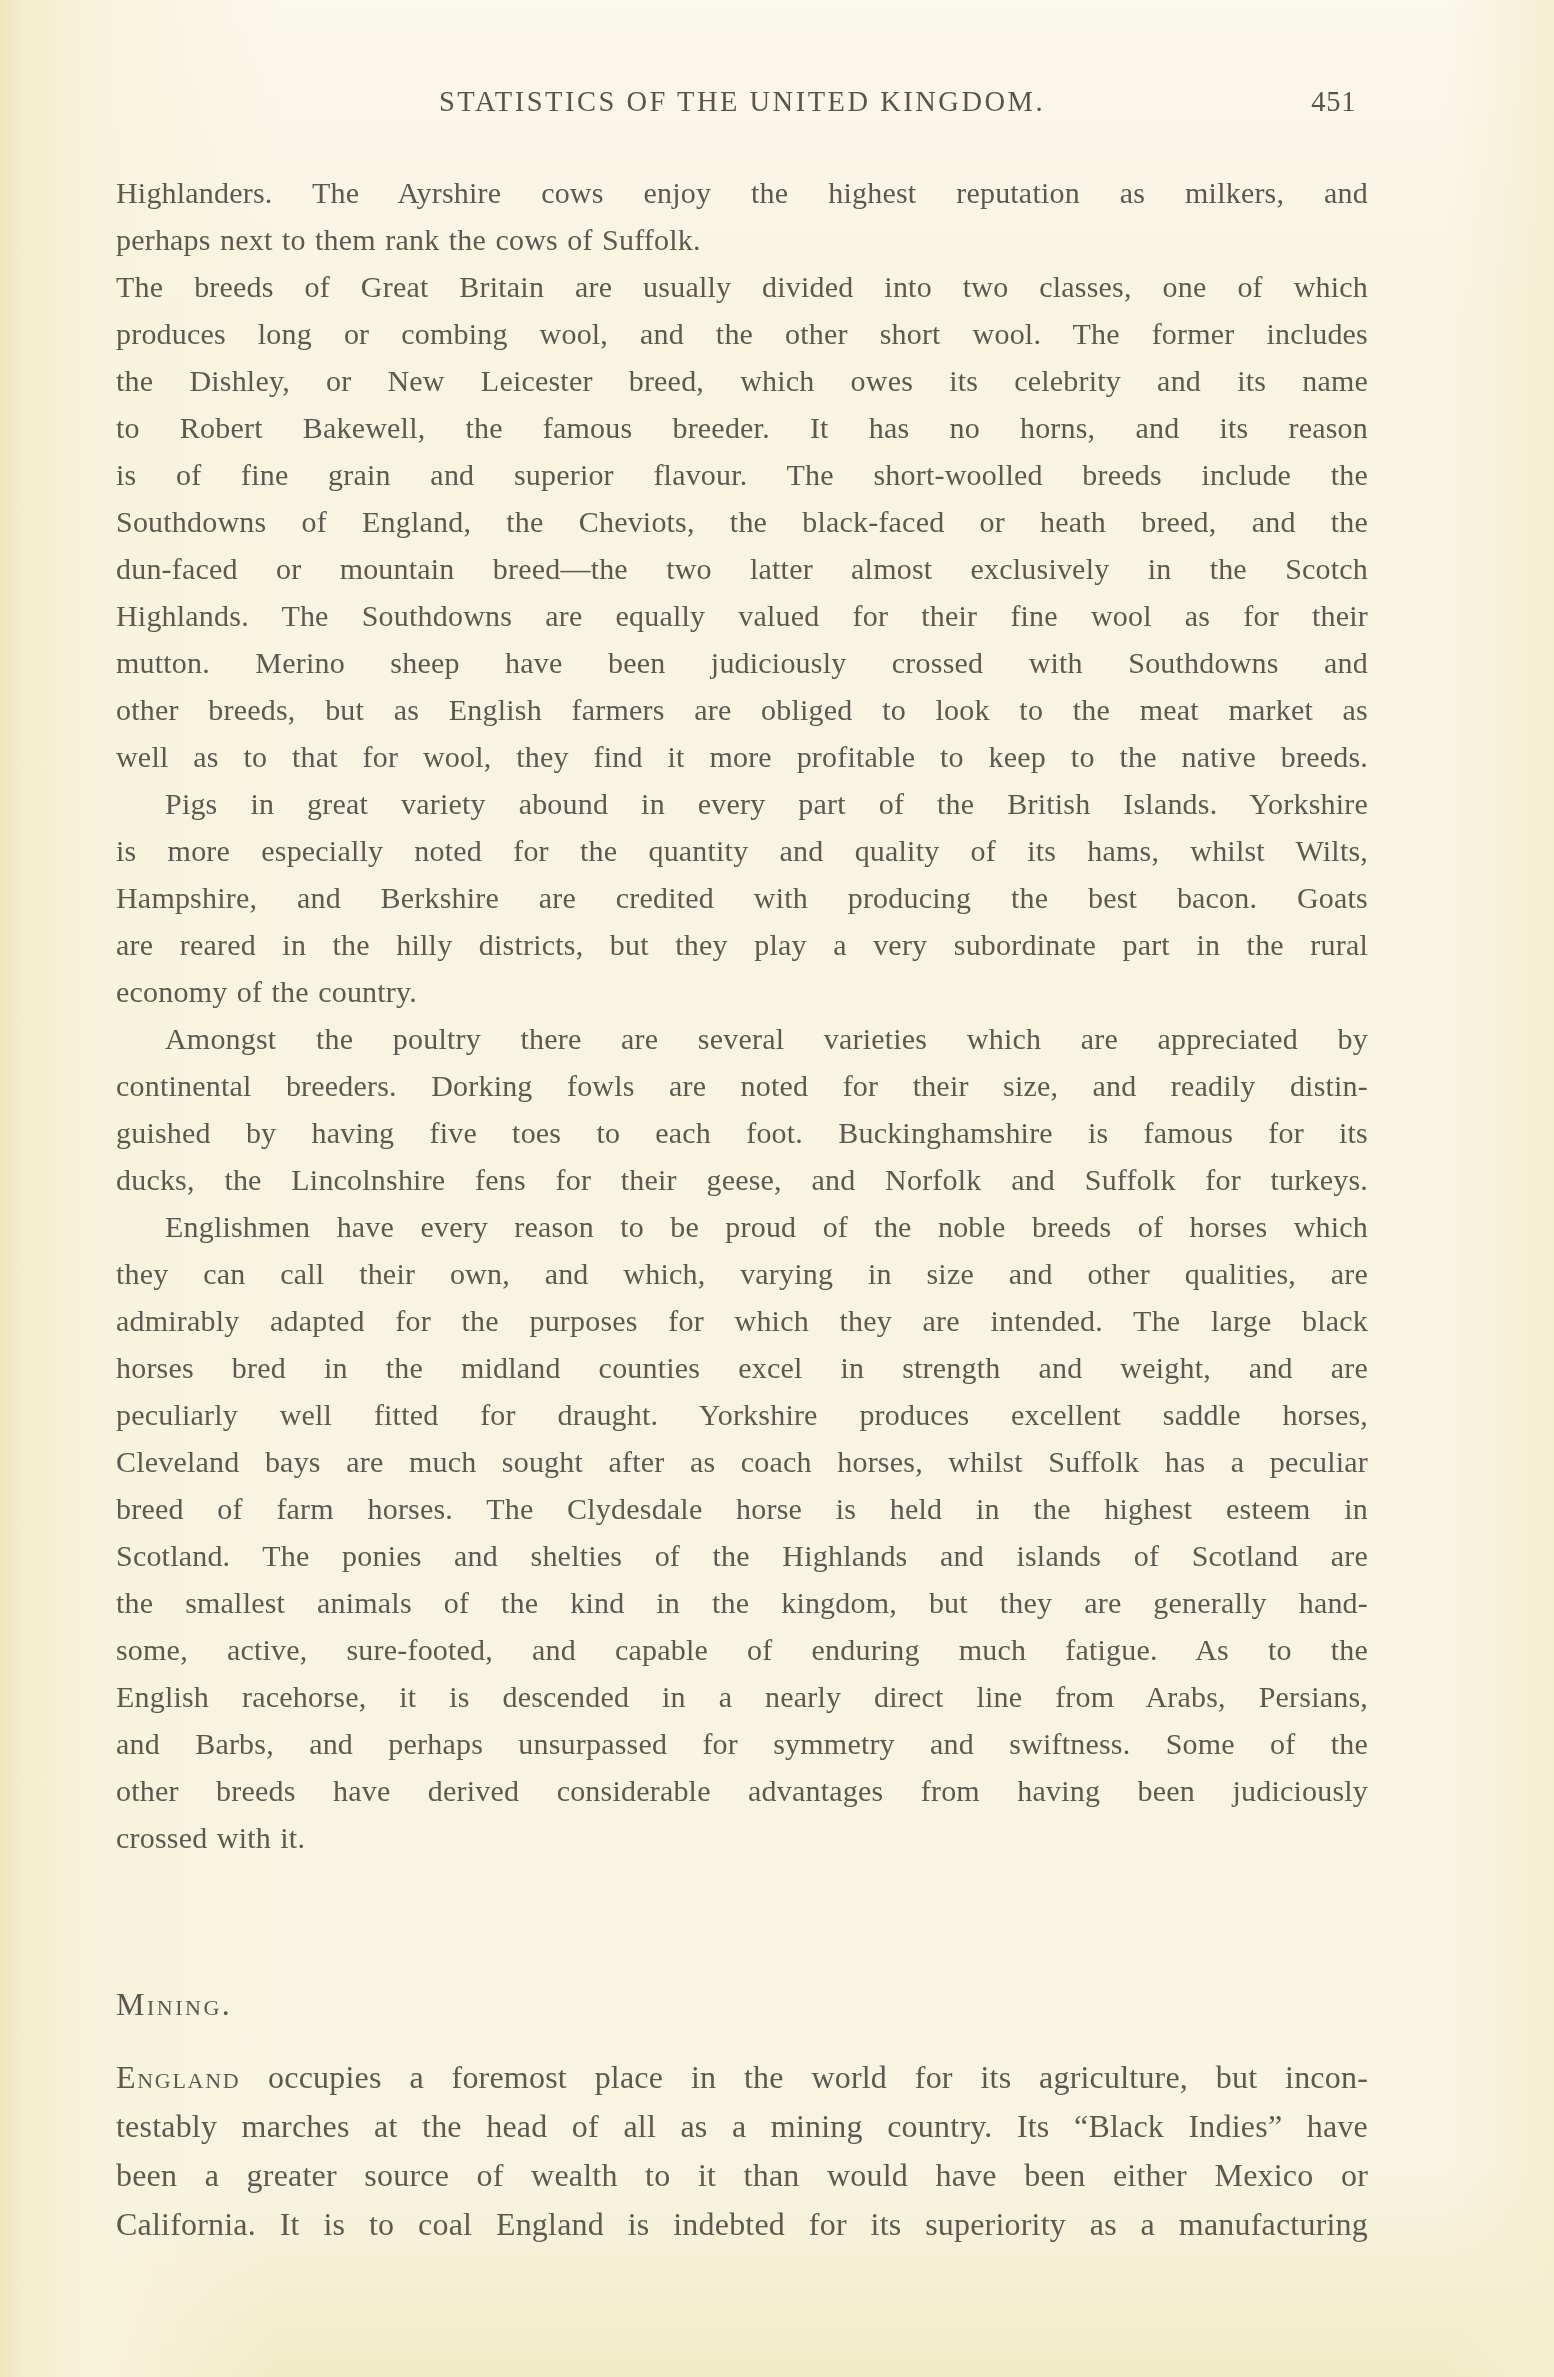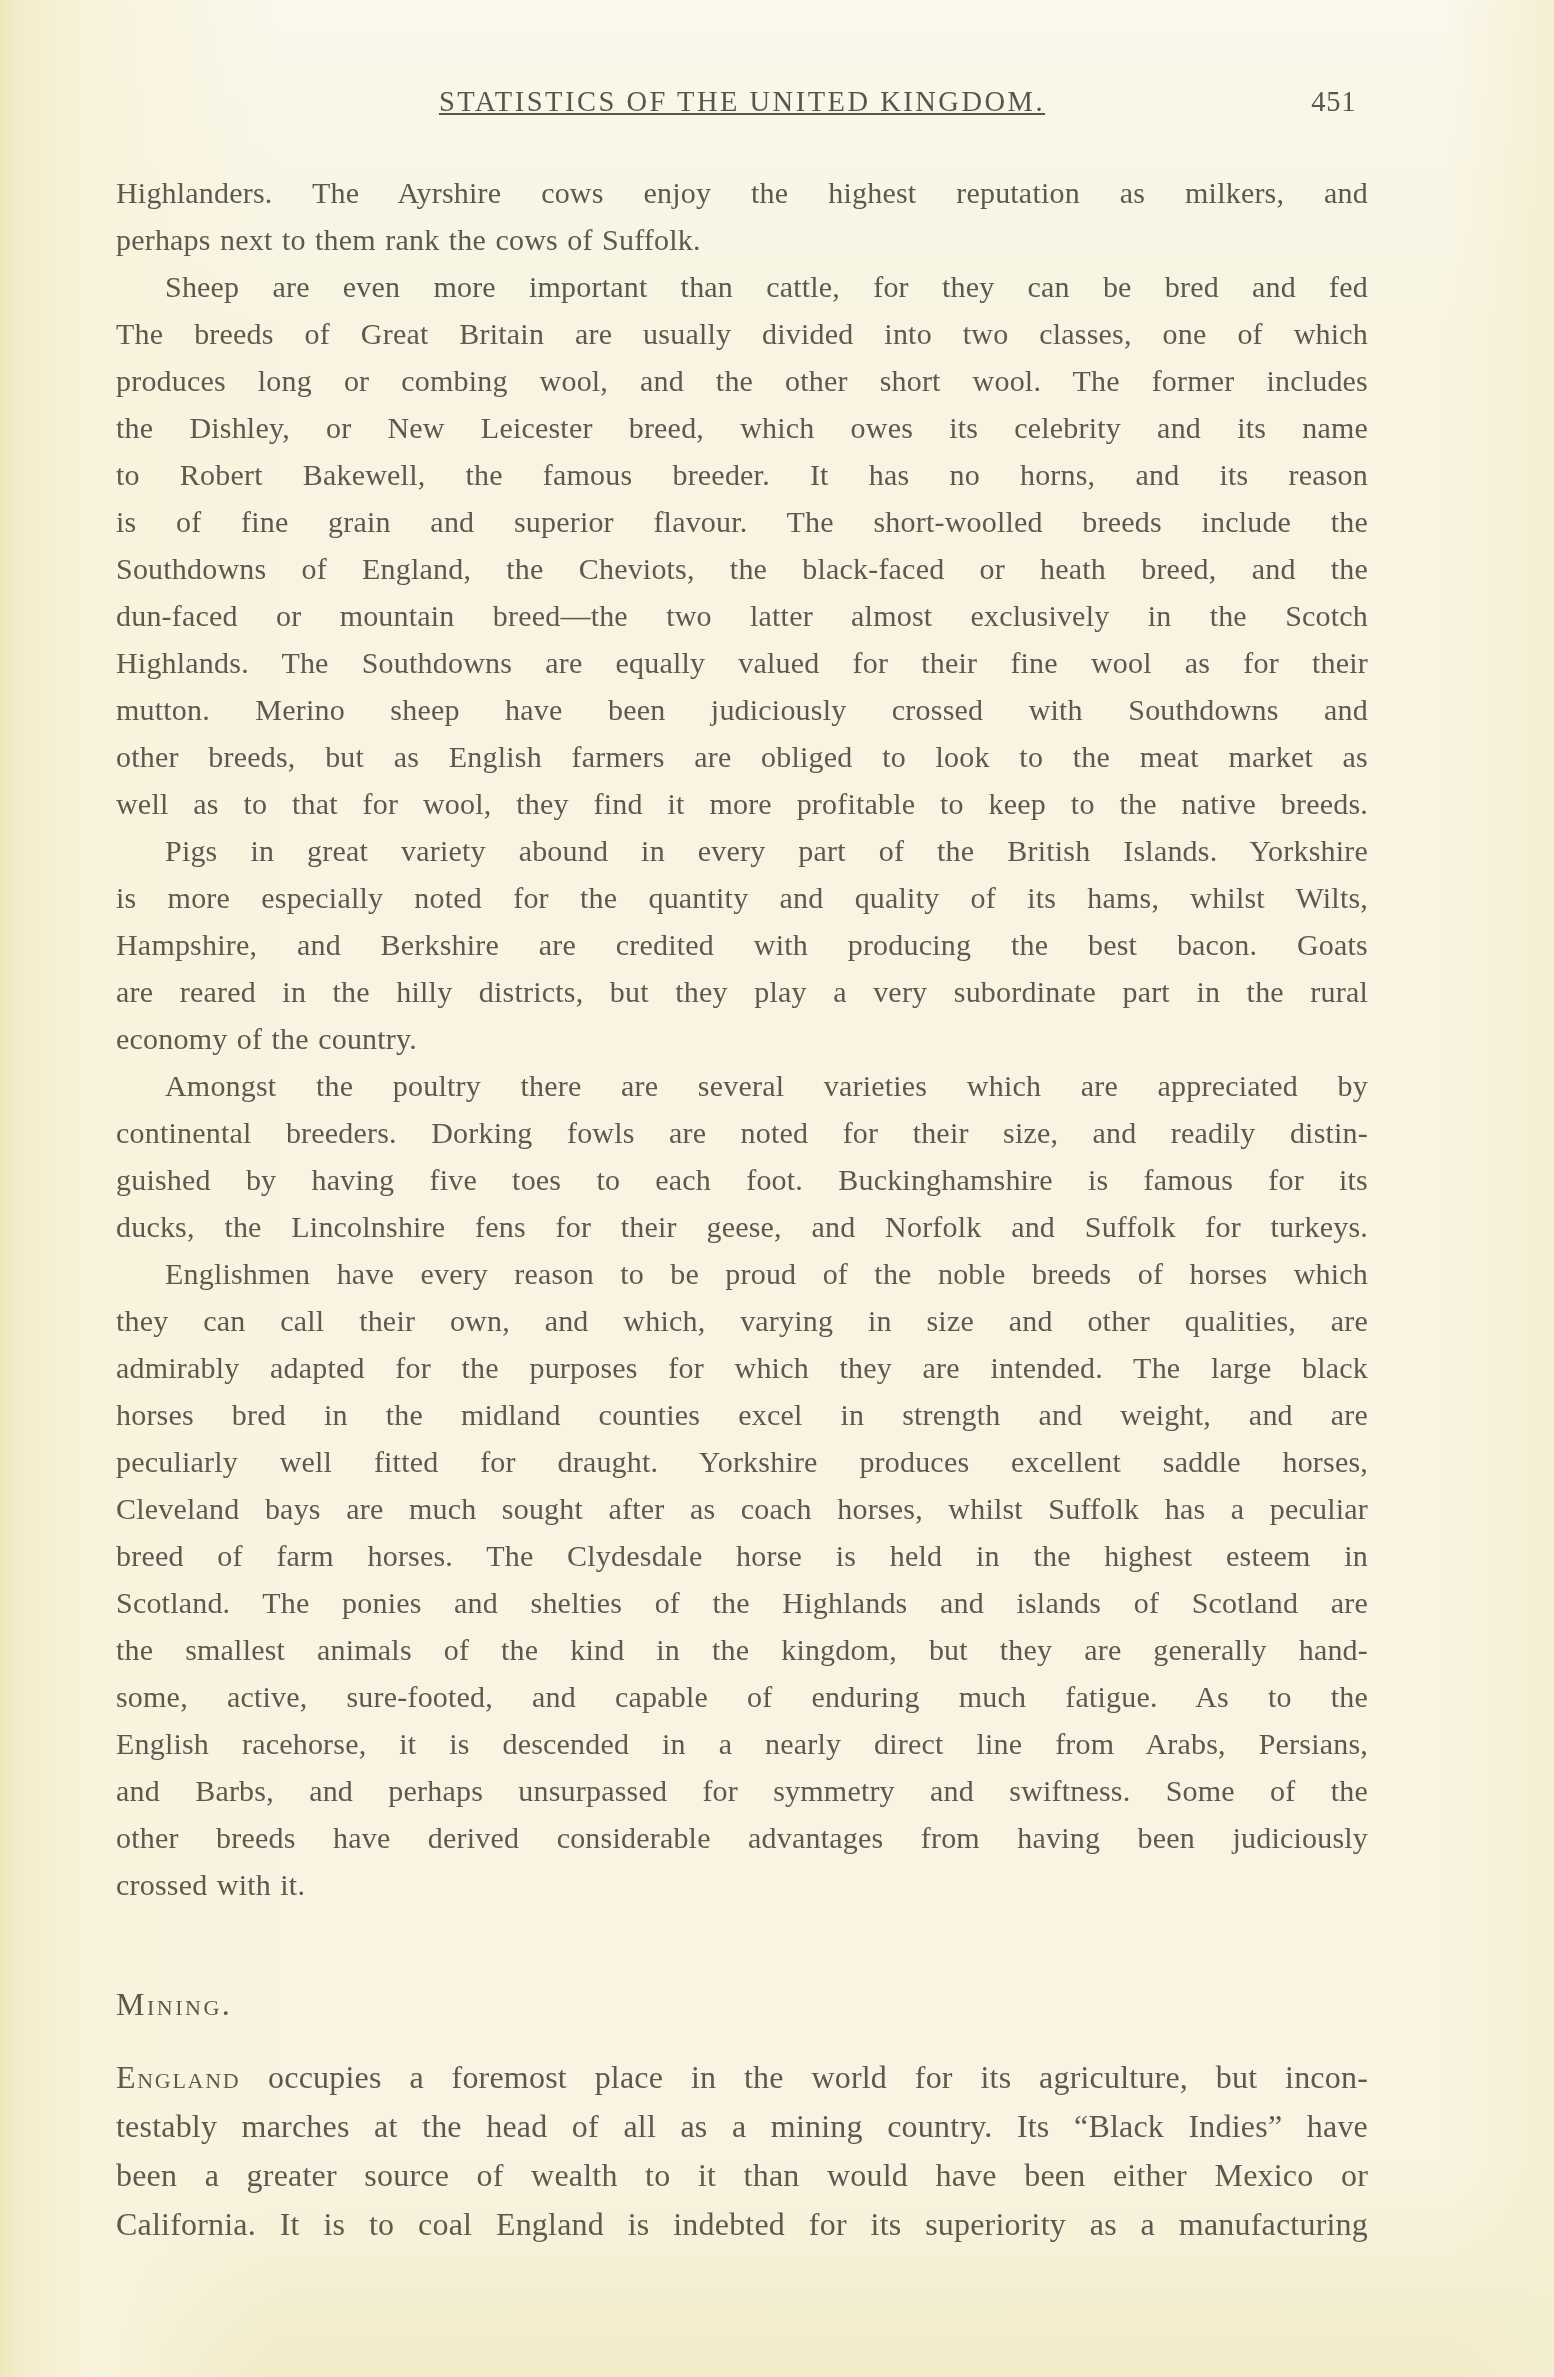--- a/index.html
+++ b/index.html
@@ -22,21 +22,20 @@
     left: 116px; top: 86px;
     width: 1252px;
     height: 37px;
   }
   .rh-title {
     text-align: center;
     font-size: 28.5px;
     letter-spacing: 2.5px;
     color: #59554c;
     white-space: nowrap;
-    text-decoration: underline;
   }
   .rh-page {
     position: absolute;
     right: 11.7px; top: 0;
     font-size: 28.5px;
     letter-spacing: 0.8px;
     color: #59554c;
   }
   .body-text {
     position: absolute;
@@ -93,21 +92,20 @@
   </header>
 
   <main class="body-text">
 
     <div>
       <div class="line">Highlanders.  The Ayrshire cows enjoy the highest reputation as milkers, and</div>
       <div class="line last">perhaps next to them rank the cows of Suffolk.</div>
     </div>
 
     <div>
-      <div class="line indent">Sheep are even more important than cattle, for they can be bred and fed</div>
       <div class="line">The breeds of Great Britain are usually divided into two classes, one of which</div>
       <div class="line">produces long or combing wool, and the other short wool.  The former includes</div>
       <div class="line">the Dishley, or New Leicester breed, which owes its celebrity and its name</div>
       <div class="line">to Robert Bakewell, the famous breeder.  It has no horns, and its reason</div>
       <div class="line">is of fine grain and superior flavour.  The short-woolled breeds include the</div>
       <div class="line">Southdowns of England, the Cheviots, the black-faced or heath breed, and the</div>
       <div class="line">dun-faced or mountain breed—the two latter almost exclusively in the Scotch</div>
       <div class="line">Highlands.  The Southdowns are equally valued for their fine wool as for their</div>
       <div class="line">mutton.  Merino sheep have been judiciously crossed with Southdowns and</div>
       <div class="line">other breeds, but as English farmers are obliged to look to the meat market as</div>

